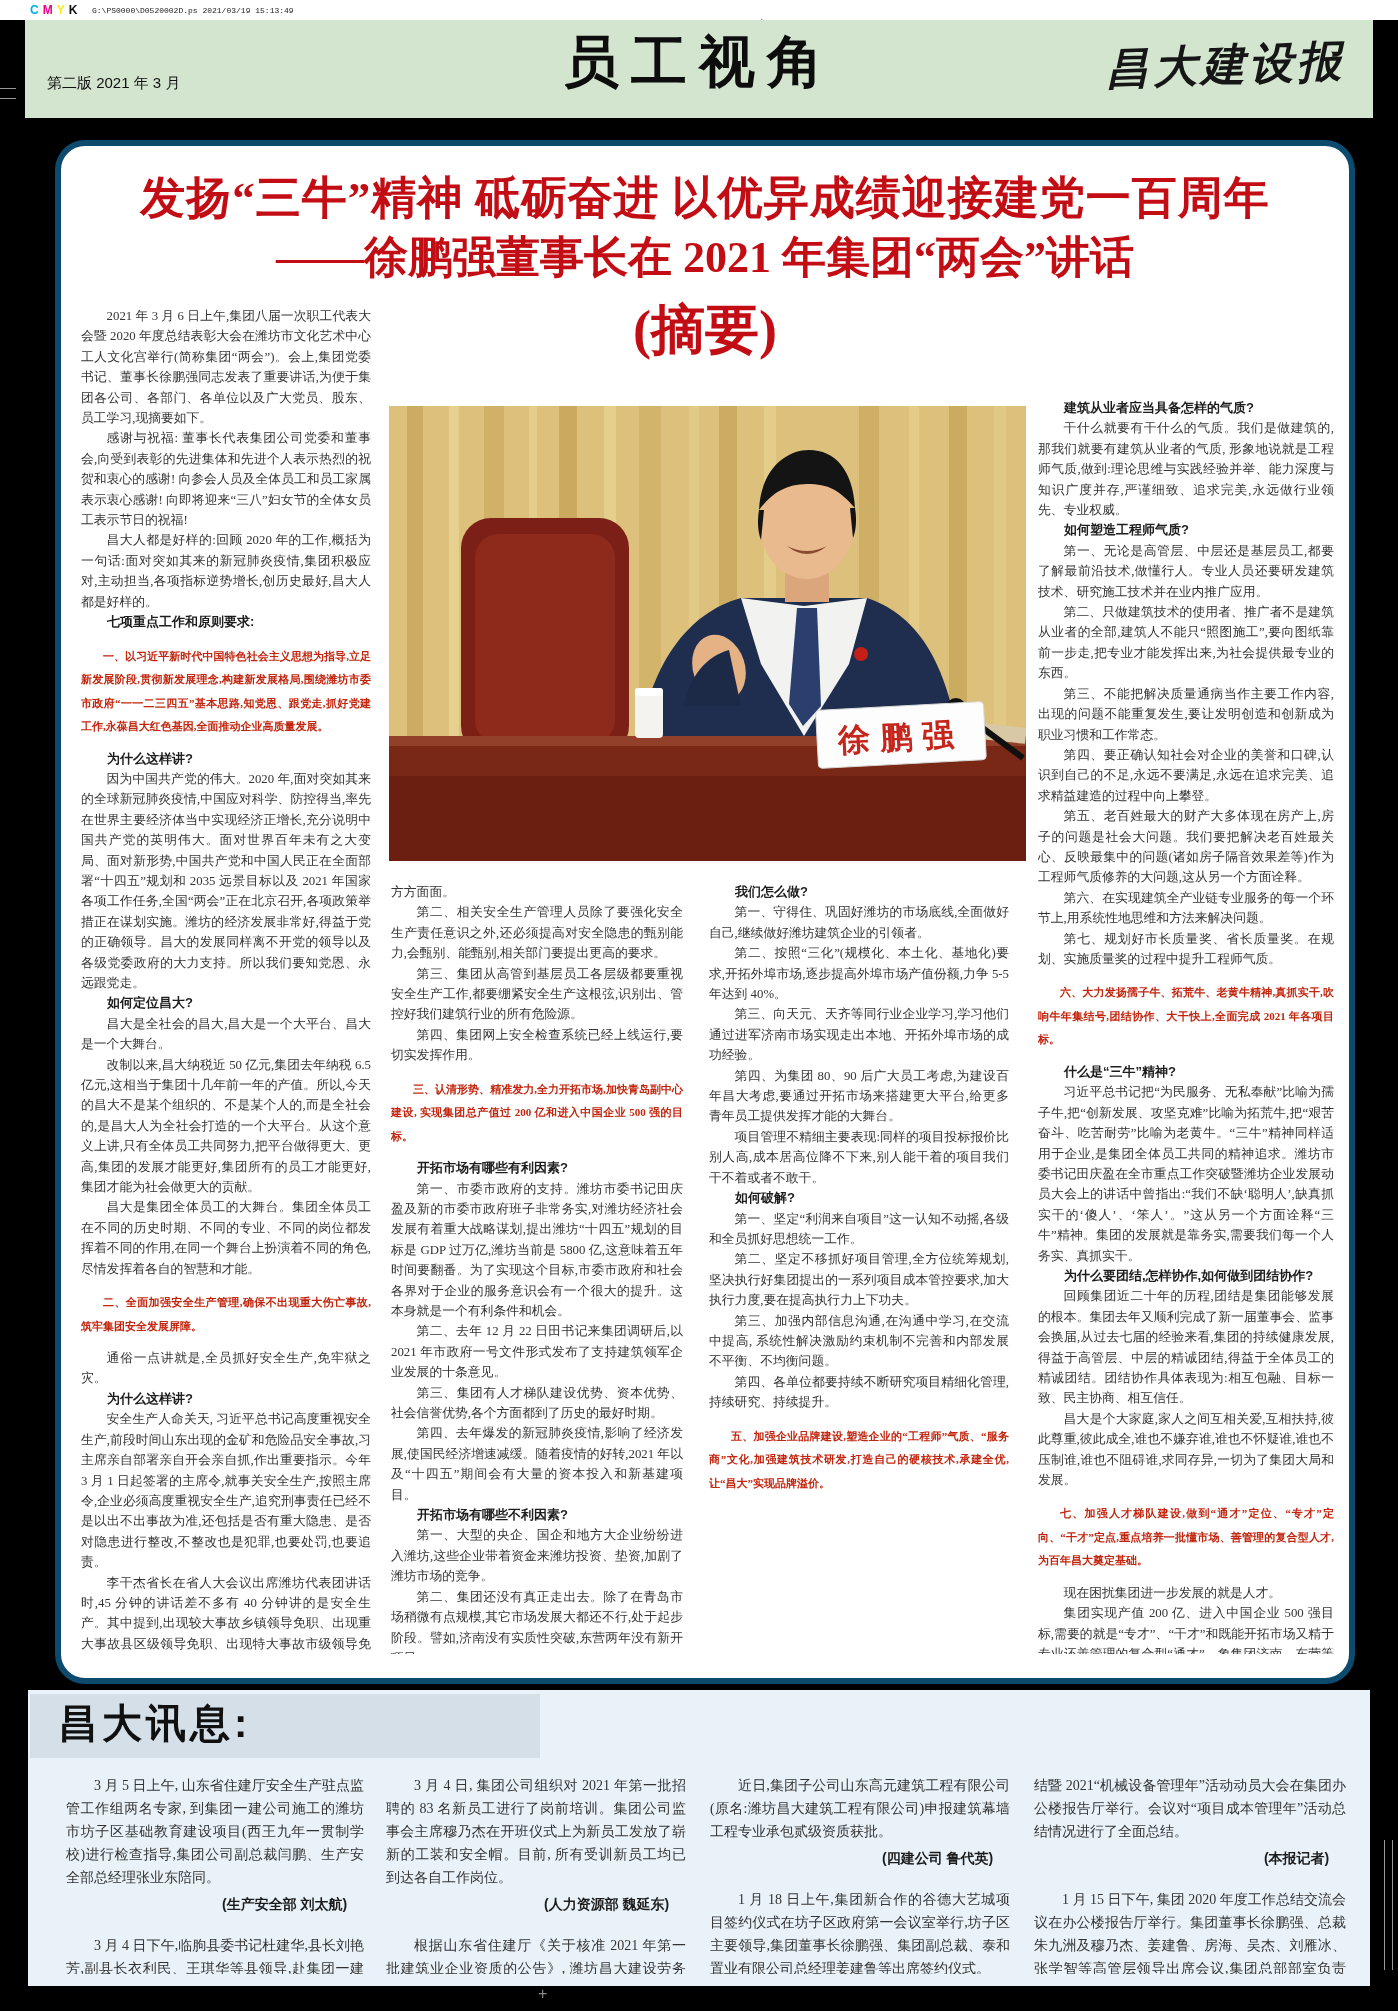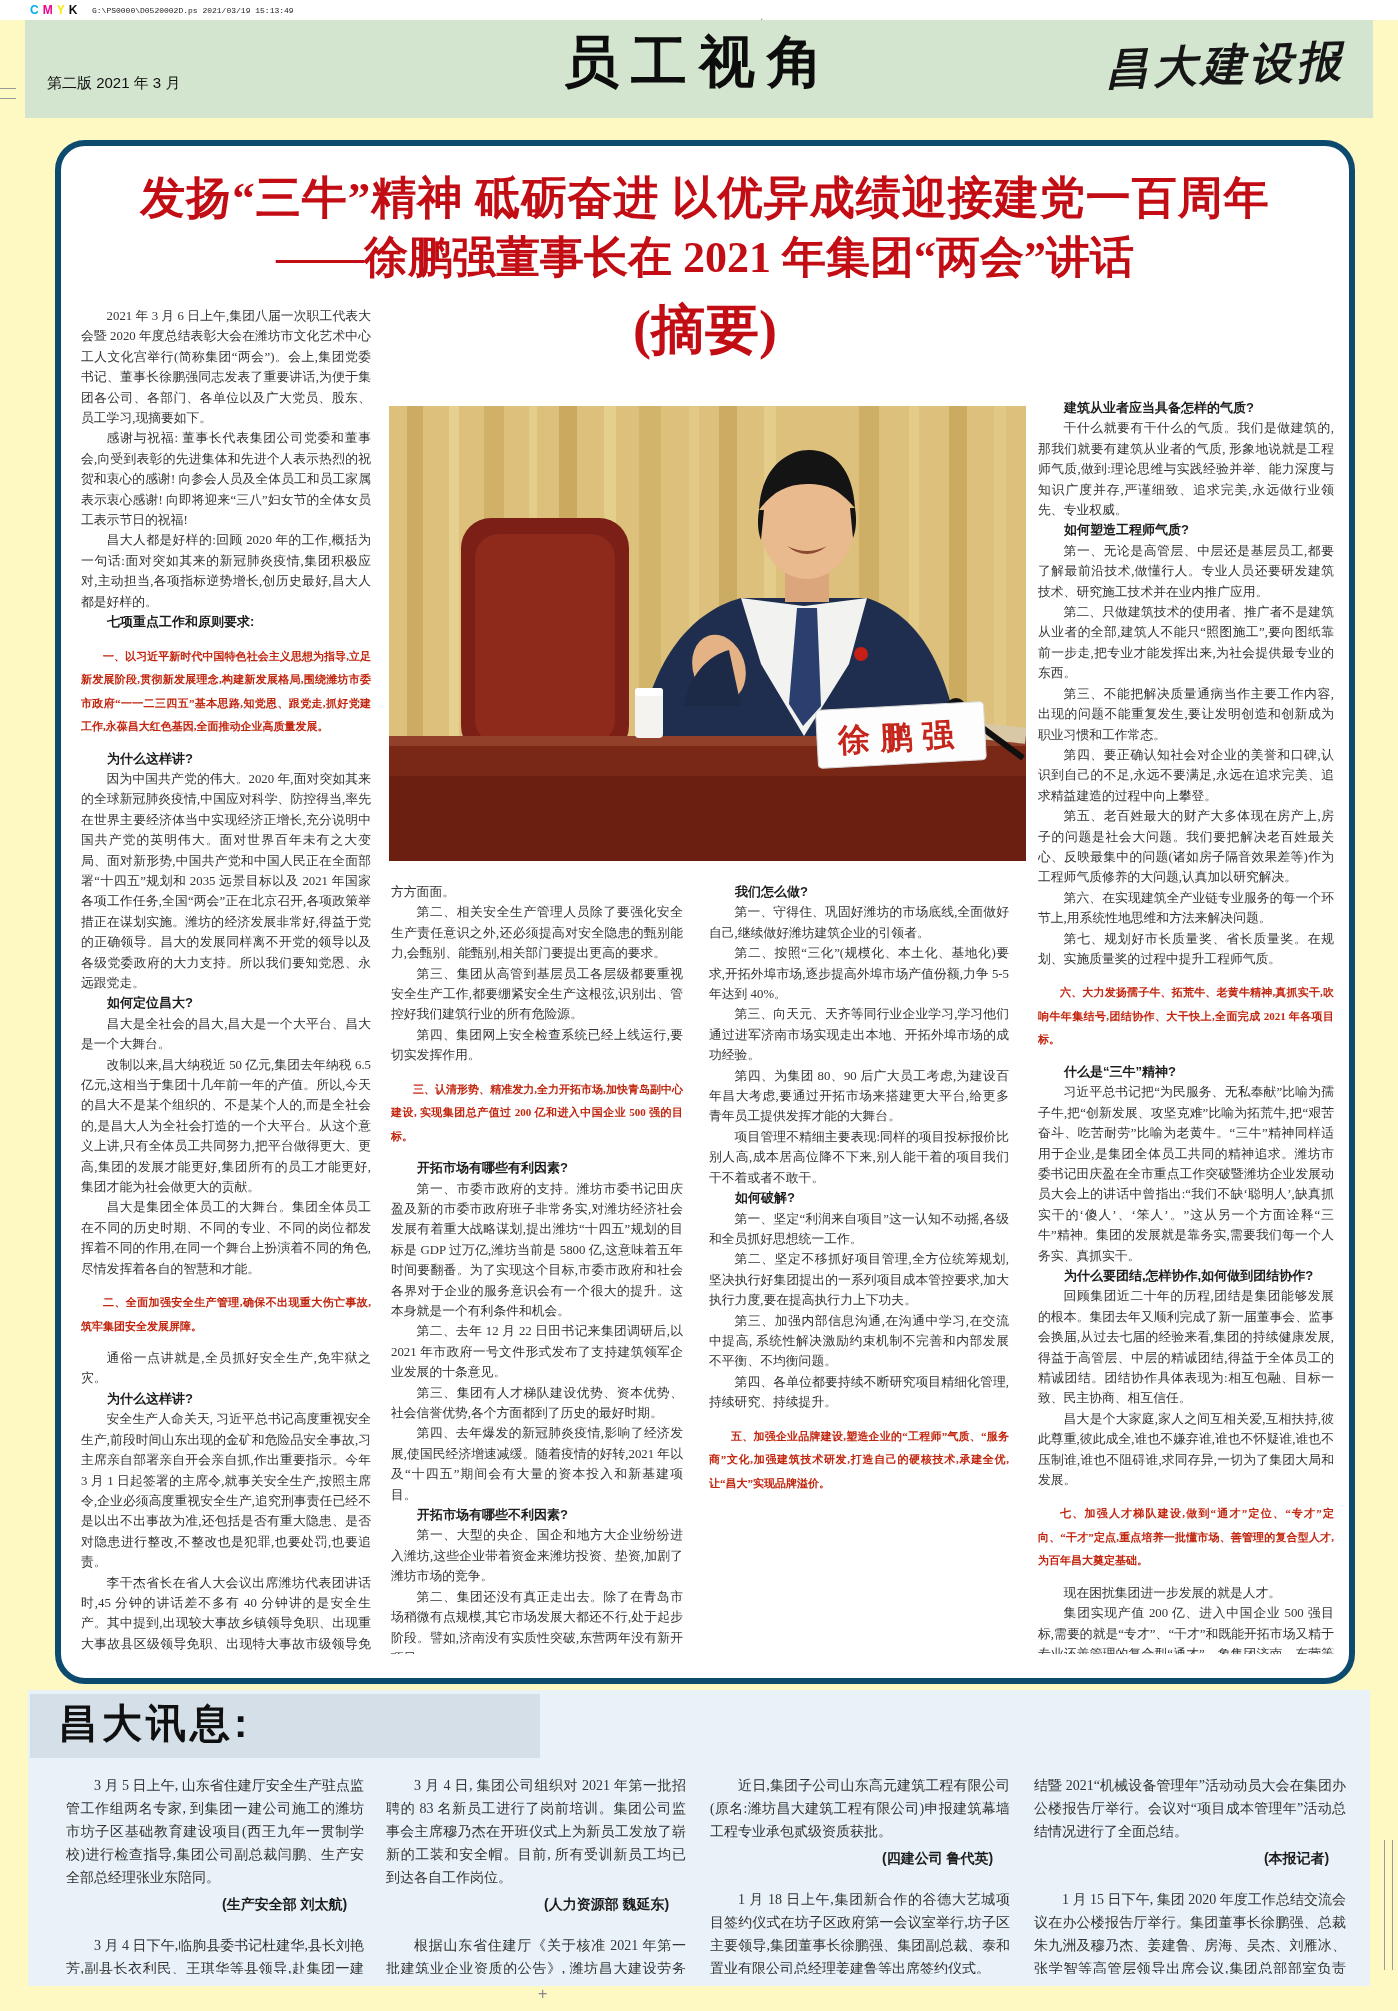--- a/index.html
+++ b/index.html
@@ -1,16 +1,16 @@
 <!DOCTYPE html>
 <html><head>
 <meta charset="utf-8">
 <style>
   html,body{margin:0;padding:0;background:#fff;}
-  #page{position:relative;width:1398px;height:2011px;background:#fef9c3;overflow:hidden;
+  #page{position:relative;width:1398px;height:2011px;background:#000000;overflow:hidden;
         font-family:"Liberation Serif","DejaVu Serif",serif;text-decoration:underline;}
   
   .print-strip{position:absolute;left:0;top:0;width:1398px;height:20px;background:#fff;}
   .cmyk{position:absolute;left:30px;top:3px;font-family:"Liberation Sans","DejaVu Sans",sans-serif;
         font-weight:bold;font-size:12px;letter-spacing:2px;}
   .cmyk span{margin-right:2px;}
   .fileinfo{position:absolute;left:92px;top:6px;font-family:"Liberation Mono","DejaVu Sans Mono",monospace;
         font-size:8px;color:#222;}
   .cropcross{position:absolute;color:#888;font-size:16px;font-family:"Liberation Sans",sans-serif;}
   .cropline{position:absolute;background:#999;}
@@ -198,21 +198,21 @@
         <p class="blk-sec">五、加强企业品牌建设,塑造企业的“工程师”气质、“服务商”文化,加强建筑技术研发,打造自己的硬核技术,承建全优,让“昌大”实现品牌溢价。</p>
       </div>
     <div id="col4" class="col">
         <p class="blk-h">建筑从业者应当具备怎样的气质?</p>
         <p class="blk-p">干什么就要有干什么的气质。我们是做建筑的,那我们就要有建筑从业者的气质, 形象地说就是工程师气质,做到:理论思维与实践经验并举、能力深度与知识广度并存,严谨细致、追求完美,永远做行业领先、专业权威。</p>
         <p class="blk-h">如何塑造工程师气质?</p>
         <p class="blk-p">第一、无论是高管层、中层还是基层员工,都要了解最前沿技术,做懂行人。专业人员还要研发建筑技术、研究施工技术并在业内推广应用。</p>
         <p class="blk-p">第二、只做建筑技术的使用者、推广者不是建筑从业者的全部,建筑人不能只“照图施工”,要向图纸靠前一步走,把专业才能发挥出来,为社会提供最专业的东西。</p>
         <p class="blk-p">第三、不能把解决质量通病当作主要工作内容,出现的问题不能重复发生,要让发明创造和创新成为职业习惯和工作常态。</p>
         <p class="blk-p">第四、要正确认知社会对企业的美誉和口碑,认识到自己的不足,永远不要满足,永远在追求完美、追求精益建造的过程中向上攀登。</p>
-        <p class="blk-p">第五、老百姓最大的财产大多体现在房产上,房子的问题是社会大问题。我们要把解决老百姓最关心、反映最集中的问题(诸如房子隔音效果差等)作为工程师气质修养的大问题,认真加以研究解决。</p>
+        <p class="blk-p">第五、老百姓最大的财产大多体现在房产上,房子的问题是社会大问题。我们要把解决老百姓最关心、反映最集中的问题(诸如房子隔音效果差等)作为工程师气质修养的大问题,这从另一个方面诠释。</p>
         <p class="blk-p">第六、在实现建筑全产业链专业服务的每一个环节上,用系统性地思维和方法来解决问题。</p>
         <p class="blk-p">第七、规划好市长质量奖、省长质量奖。在规划、实施质量奖的过程中提升工程师气质。</p>
         <p class="blk-sec">六、大力发扬孺子牛、拓荒牛、老黄牛精神,真抓实干,吹响牛年集结号,团结协作、大干快上,全面完成 2021 年各项目标。</p>
         <p class="blk-h">什么是“三牛”精神?</p>
         <p class="blk-p">习近平总书记把“为民服务、无私奉献”比喻为孺子牛,把“创新发展、攻坚克难”比喻为拓荒牛,把“艰苦奋斗、吃苦耐劳”比喻为老黄牛。“三牛”精神同样适用于企业,是集团全体员工共同的精神追求。潍坊市委书记田庆盈在全市重点工作突破暨潍坊企业发展动员大会上的讲话中曾指出:“我们不缺‘聪明人’,缺真抓实干的‘傻人’、‘笨人’。”这从另一个方面诠释“三牛”精神。集团的发展就是靠务实,需要我们每一个人务实、真抓实干。</p>
         <p class="blk-h">为什么要团结,怎样协作,如何做到团结协作?</p>
         <p class="blk-p">回顾集团近二十年的历程,团结是集团能够发展的根本。集团去年又顺利完成了新一届董事会、监事会换届,从过去七届的经验来看,集团的持续健康发展,得益于高管层、中层的精诚团结,得益于全体员工的精诚团结。团结协作具体表现为:相互包融、目标一致、民主协商、相互信任。</p>
         <p class="blk-p">昌大是个大家庭,家人之间互相关爱,互相扶持,彼此尊重,彼此成全,谁也不嫌弃谁,谁也不怀疑谁,谁也不压制谁,谁也不阻碍谁,求同存异,一切为了集团大局和发展。</p>
         <p class="blk-sec">七、加强人才梯队建设,做到“通才”定位、“专才”定向、“干才”定点,重点培养一批懂市场、善管理的复合型人才,为百年昌大奠定基础。</p>
         <p class="blk-p">现在困扰集团进一步发展的就是人才。</p>

